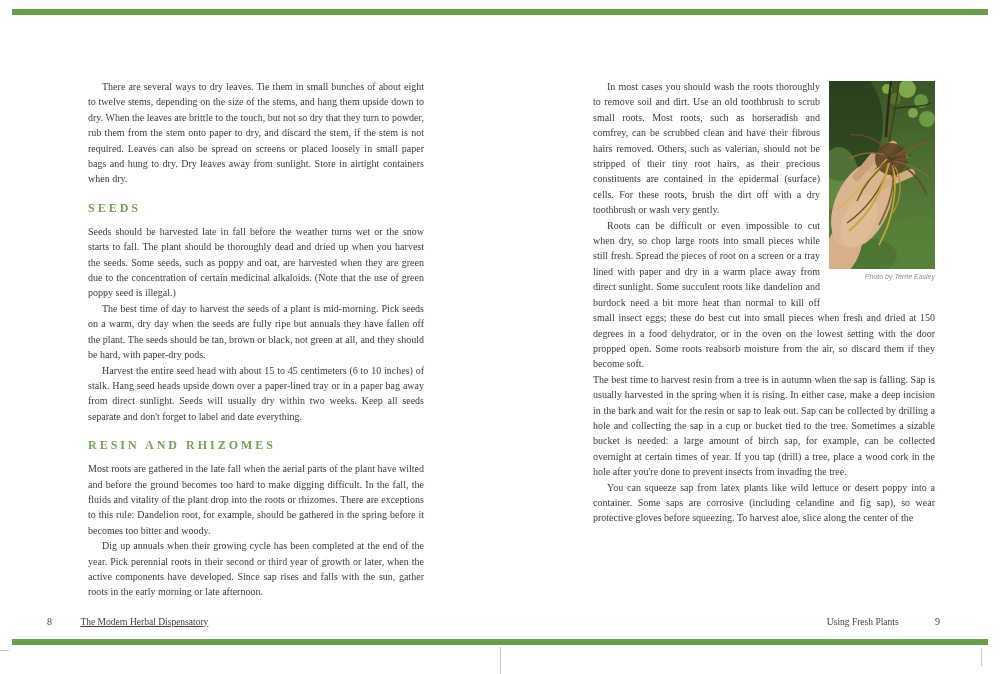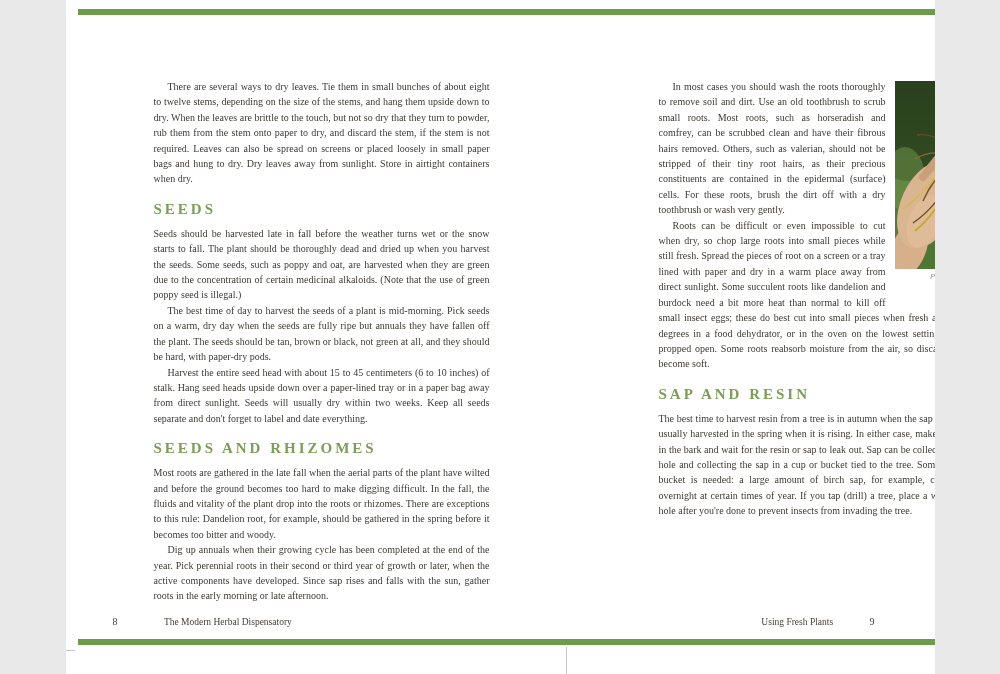--- a/index.html
+++ b/index.html
@@ -1,50 +1,50 @@
 <!DOCTYPE html>
 <html><head>
 <meta charset="utf-8">
 <style>
   html,body{margin:0;padding:0;background:#e9e9e9;}
   .spread{
-    position:relative;width:869px;height:674px;margin:0 auto;background:#ffffff;
+    position:relative;width:1000px;height:674px;margin:0 auto;background:#ffffff;
     font-family:"Liberation Serif", serif;color:#3e3a35;overflow:hidden;
   }
   .accent-bar{position:absolute;left:12px;width:976px;height:6px;background:#6c9c49;}
   .accent-bar.top{top:9px;}
   .accent-bar.bottom{top:639px;}
 
   .page{position:absolute;top:79px;}
   .page.left{left:88px;width:336px;}
   .page.right{left:593px;width:342px;}
 
   .page p{
     margin:0;font-size:10px;line-height:15.4px;text-align:justify;color:#3e3a35;
   }
   .page p.indent{text-indent:14px;}
 
   h2.section-heading{
-    margin:14px 0 8px 0;font-size:15px;font-weight:bold;color:#7b9f54;
+    margin:14px 0 8px 0;font-size:12px;font-weight:bold;color:#7b9f54;
     letter-spacing:3px;font-family:"Liberation Serif", serif;
   }
 
   figure.photo-float{
     float:right;width:106px;margin:2px 0 16px 9px;padding:0;
   }
   figure.photo-float svg{display:block;width:106px;height:188px;}
   figcaption.photo-caption{
     margin-top:3px;font-family:"Liberation Sans", sans-serif;font-style:italic;
     font-size:7px;color:#8c8c8c;text-align:right;line-height:9px;
   }
 
   .footer{position:absolute;top:616px;font-size:9.5px;color:#46413b;}
   .footer .pagenum{font-size:10px;}
   .footer-left{left:47px;}
-  .footer-left .running-title{margin-left:44px;}
+  .footer-left .running-title{margin-left:26px;text-decoration:underline;}
   .footer-right{right:60px;}
   .footer-right .pagenum{margin-left:34px;}
 
   .slug{
     position:absolute;top:672px;font-family:"DejaVu Sans", sans-serif;
     font-size:11px;color:#9b9b9b;letter-spacing:0.1px;
   }
   .slug-left{left:55px;}
   .slug-left .slug-pages{margin-left:11px;}
   .slug-right{right:36px;}
@@ -63,21 +63,21 @@
   <div class="accent-bar top"></div>
 
   <div class="page left">
     <p class="indent">There are several ways to dry leaves. Tie them in small bunches of about eight to twelve stems, depending on the size of the stems, and hang them upside down to dry. When the leaves are brittle to the touch, but not so dry that they turn to powder, rub them from the stem onto paper to dry, and discard the stem, if the stem is not required. Leaves can also be spread on screens or placed loosely in small paper bags and hung to dry. Dry leaves away from sunlight. Store in airtight containers when dry.</p>
 
     <h2 class="section-heading">SEEDS</h2>
     <p>Seeds should be harvested late in fall before the weather turns wet or the snow starts to fall. The plant should be thoroughly dead and dried up when you harvest the seeds. Some seeds, such as poppy and oat, are harvested when they are green due to the concentration of certain medicinal alkaloids. (Note that the use of green poppy seed is illegal.)</p>
     <p class="indent">The best time of day to harvest the seeds of a plant is mid-morning. Pick seeds on a warm, dry day when the seeds are fully ripe but annuals they have fallen off the plant. The seeds should be tan, brown or black, not green at all, and they should be hard, with paper-dry pods.</p>
     <p class="indent">Harvest the entire seed head with about 15 to 45 centimeters (6 to 10 inches) of stalk. Hang seed heads upside down over a paper-lined tray or in a paper bag away from direct sunlight. Seeds will usually dry within two weeks. Keep all seeds separate and don't forget to label and date everything.</p>
 
-    <h2 class="section-heading">SEEDS AND RHIZOMES</h2>
+    <h2 class="section-heading">RESIN AND RHIZOMES</h2>
     <p>Most roots are gathered in the late fall when the aerial parts of the plant have wilted and before the ground becomes too hard to make digging difficult. In the fall, the fluids and vitality of the plant drop into the roots or rhizomes. There are exceptions to this rule: Dandelion root, for example, should be gathered in the spring before it becomes too bitter and woody.</p>
     <p class="indent">Dig up annuals when their growing cycle has been completed at the end of the year. Pick perennial roots in their second or third year of growth or later, when the active components have developed. Since sap rises and falls with the sun, gather roots in the early morning or late afternoon.</p>
   </div>
 
   <div class="page right">
 
     <figure class="photo-float">
       <svg viewBox="0 0 106 188" xmlns="http://www.w3.org/2000/svg" preserveAspectRatio="none">
         <defs>
           <linearGradient id="bgGrad" x1="0" y1="0" x2="0" y2="1">
@@ -128,22 +128,22 @@
         <path d="M66,86 C74,100 72,118 64,132" stroke="#b5942c" stroke-width="1.3" fill="none"></path>
 
         <path d="M62,78 l14,-14 M62,78 l18,4 M62,78 l-16,10 M62,78 l6,18 M62,78 l-12,-12 M62,78 l20,-4" stroke="#4a3518" stroke-width="0.8" opacity="0.8"></path>
       </svg>
       <figcaption class="photo-caption">Photo by Terrie Easley</figcaption>
     </figure>
 
     <p class="indent">In most cases you should wash the roots thoroughly to remove soil and dirt. Use an old toothbrush to scrub small roots. Most roots, such as horseradish and comfrey, can be scrubbed clean and have their fibrous hairs removed. Others, such as valerian, should not be stripped of their tiny root hairs, as their precious constituents are contained in the epidermal (surface) cells. For these roots, brush the dirt off with a dry toothbrush or wash very gently.</p>
     <p class="indent">Roots can be difficult or even impossible to cut when dry, so chop large roots into small pieces while still fresh. Spread the pieces of root on a screen or a tray lined with paper and dry in a warm place away from direct sunlight. Some succulent roots like dandelion and burdock need a bit more heat than normal to kill off small insect eggs; these do best cut into small pieces when fresh and dried at 150 degrees in a food dehydrator, or in the oven on the lowest setting with the door propped open. Some roots reabsorb moisture from the air, so discard them if they become soft.</p>
 
-    <h2 class="section-heading">SAP AND RESIN</h2>
     <p>The best time to harvest resin from a tree is in autumn when the sap is falling. Sap is usually harvested in the spring when it is rising. In either case, make a deep incision in the bark and wait for the resin or sap to leak out. Sap can be collected by drilling a hole and collecting the sap in a cup or bucket tied to the tree. Sometimes a sizable bucket is needed: a large amount of birch sap, for example, can be collected overnight at certain times of year. If you tap (drill) a tree, place a wood cork in the hole after you're done to prevent insects from invading the tree.</p>
+    <p class="indent">You can squeeze sap from latex plants like wild lettuce or desert poppy into a container. Some saps are corrosive (including celandine and fig sap), so wear protective gloves before squeezing. To harvest aloe, slice along the center of the</p>
   </div>
 
   <div class="footer footer-left">
     <span class="pagenum">8</span>
     <span class="running-title">The Modern Herbal Dispensatory</span>
   </div>
   <div class="footer footer-right">
     <span class="running-title">Using Fresh Plants</span>
     <span class="pagenum">9</span>
   </div>

